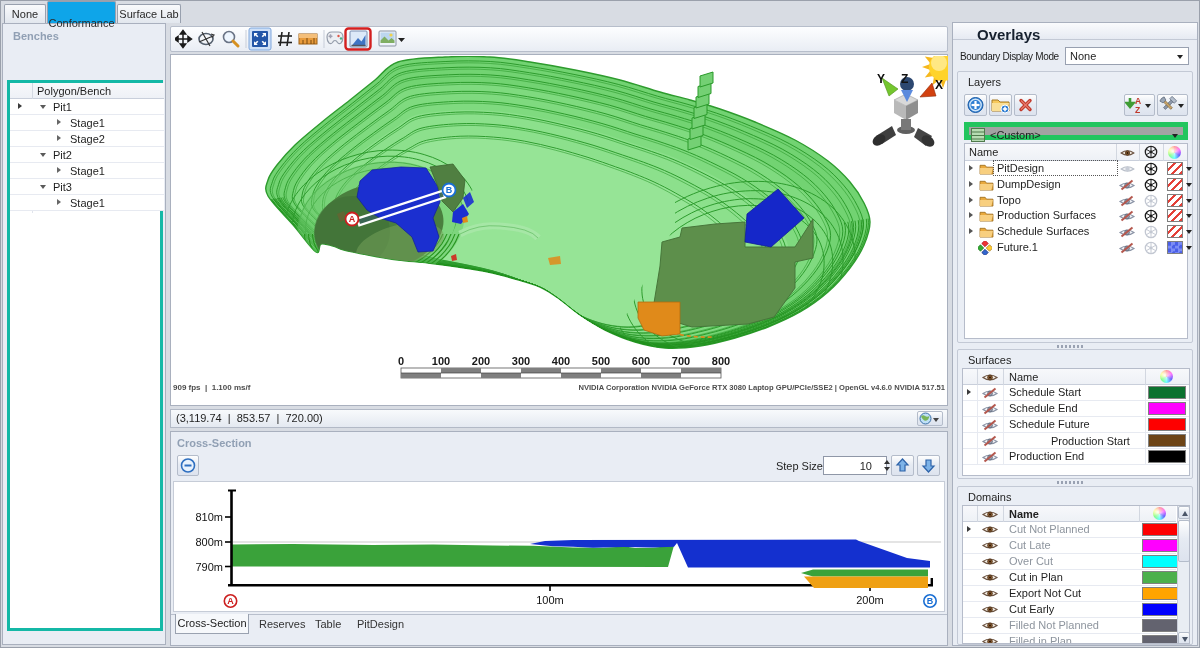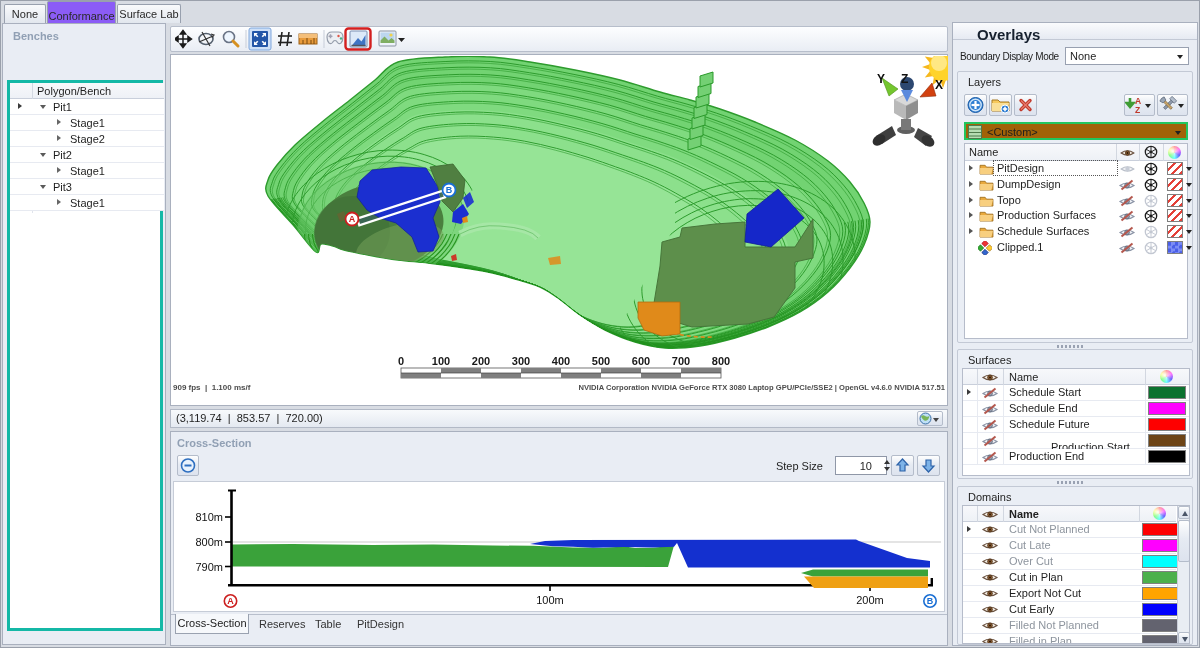--- a/index.html
+++ b/index.html
@@ -46,21 +46,21 @@
     </symbol>
     <symbol id="folder" viewBox="0 0 16 13">
       <path d="M1,2.5 h5.5 l1.5,2 h7 v7.5 h-14 Z" fill="#e9a93d" stroke="#9c6b1a" stroke-width="0.9"></path>
       <path d="M1,5.5 h14 l-1.8,6.5 h-12.2 Z" fill="#f8cf7f"></path>
     </symbol>
   </defs>
 </svg>
 <div class="abs" style="left:0;top:0;width:1200px;height:648px;border:1px solid #9aa0ab;background:#d8dce3;"></div>
 
 <div class="tab" style="left:4px;width:42px;">None</div>
-<div class="tab" style="left:47px;top:1px;height:22px;width:69px;background:#8b5cf6;padding-top:8px;z-index:3;">Conformance</div>
+<div class="tab" style="left:47px;top:1px;height:22px;width:69px;background:#0ea5e9;padding-top:15px;z-index:3;">Conformance</div>
 <div class="tab" style="left:117px;width:64px;">Surface Lab</div>
 
 <div class="abs panel" style="left:2px;top:23px;width:164px;height:622px;">
   <div class="cap abs" style="left:10px;top:6px;">Benches</div>
 
   <div class="abs" style="left:4px;top:56px;width:156px;height:551px;background:#fff;border:3px solid #14b8a6;">
     <div class="abs gridhead" style="left:0;top:0;width:154px;height:16px;">
       <div class="abs" style="left:22px;top:0;width:1px;height:16px;background:#d4d9e2;"></div>
       <span class="abs t11" style="left:27px;top:2px;">Polygon/Bench</span>
     </div>
@@ -375,21 +375,21 @@
 </div>
 
 <div class="abs panel" style="left:170px;top:431px;width:778px;height:215px;">
   <div class="cap abs" style="left:6px;top:5px;">Cross-Section</div>
   <div class="abs" style="left:2px;top:20px;width:772px;height:28px;" id="csbar">
     <span class="abs btn" style="left:4px;top:3px;width:22px;height:21px;"><svg width="20" height="19" viewBox="0 0 20 19">
           <circle cx="10" cy="9.5" r="6.5" fill="#e8f2fd" stroke="#2e6fc0" stroke-width="1.6"></circle>
           <line x1="6.5" y1="9.5" x2="13.5" y2="9.5" stroke="#2e6fc0" stroke-width="2"></line>
         </svg></span>
     <span class="abs t11" style="right:122px;top:8px;">Step Size</span>
-    <span class="abs" style="right:58px;top:4px;width:52px;height:19px;background:#fff;border:1px solid #8f97a7;">
+    <span class="abs" style="right:58px;top:4px;width:64px;height:19px;background:#fff;border:1px solid #8f97a7;">
       <span class="abs t11" style="right:14px;top:3px;">10</span>
       <span class="abs" style="right:2px;top:2px;">
           <span class="abs" style="left:0;top:1px;width:0;height:0;border-bottom:4px solid #333;border-left:3.5px solid transparent;border-right:3.5px solid transparent;"></span>
           <span class="abs" style="left:0;top:8px;width:0;height:0;border-top:4px solid #333;border-left:3.5px solid transparent;border-right:3.5px solid transparent;"></span>
         </span>
     </span>
     <span class="abs btn" style="right:31px;top:3px;width:23px;height:21px;"><svg width="21" height="19" viewBox="0 0 21 19">
           <path d="M10.5,3 L16,9 L13,9 L13,15 L8,15 L8,9 L5,9 Z" fill="#7db3e8" stroke="#2d62a8" stroke-width="1.2"></path>
         </svg></span>
     <span class="abs btn" style="right:5px;top:3px;width:23px;height:21px;"><svg width="21" height="19" viewBox="0 0 21 19">
@@ -478,21 +478,21 @@
     <span class="abs btn" style="left:199px;top:22px;width:31px;height:22px;"><svg width="20" height="20" viewBox="0 0 20 20">
           <g transform="rotate(45 10 10)">
             <rect x="8.7" y="3" width="2.6" height="12" fill="#8d99ab" stroke="#5c6778" stroke-width="0.7"></rect>
             <rect x="6.8" y="1" width="6.4" height="3.4" fill="#b3bdcb" stroke="#5c6778" stroke-width="0.7"></rect>
           </g>
           <g transform="rotate(-45 10 10)">
             <rect x="8.9" y="4" width="2.2" height="11" fill="#caa56a" stroke="#7d6434" stroke-width="0.7"></rect>
             <path d="M7,1.5 q3,-1.5 6,0 l-1,3.5 h-4 Z" fill="#99a5b5" stroke="#5c6778" stroke-width="0.7"></path>
           </g>
         </svg><span class="abs ddown" style="right:3px;top:9px;"></span></span>
-    <div class="abs" style="left:6px;top:50px;width:224px;height:18px;background:#a16207;border:2px solid #22c55e;">
+    <div class="abs" style="left:6px;top:50px;width:224px;height:18px;background:#a3a3a3;border:5px solid #22c55e;">
       <svg width="14" height="14" viewBox="0 0 14 14" style="position:absolute;left:2px;top:1px;">
           <rect x="0.5" y="0.5" width="13" height="13" fill="#b6dcb2" stroke="#4f7a4c"></rect>
           <g stroke="#4f7a4c" stroke-width="1">
             <line x1="0.5" y1="4" x2="13.5" y2="4"></line>
             <line x1="0.5" y1="7.5" x2="13.5" y2="7.5"></line>
             <line x1="0.5" y1="11" x2="13.5" y2="11"></line>
           </g>
         </svg>
       <span class="abs t11" style="left:21px;top:2px;">&lt;Custom&gt;</span>
       <span class="abs ddown" style="right:5px;top:7px;"></span>
@@ -590,21 +590,21 @@
         </div>
       <div class="abs" style="left:0;top:96px;width:222px;height:16px;">
           <svg class="abs" style="left:13px;top:1px;" width="14" height="14" viewBox="0 0 14 14">
             <g transform="rotate(45 7 7)">
               <rect x="1.5" y="1.5" width="4.6" height="4.6" fill="#e33" stroke="#901" stroke-width="0.6"></rect>
               <rect x="7.9" y="1.5" width="4.6" height="4.6" fill="#fc3" stroke="#960" stroke-width="0.6"></rect>
               <rect x="1.5" y="7.9" width="4.6" height="4.6" fill="#3a3" stroke="#161" stroke-width="0.6"></rect>
               <rect x="7.9" y="7.9" width="4.6" height="4.6" fill="#36c" stroke="#126" stroke-width="0.6"></rect>
             </g>
           </svg>
-          <span class="abs t11" style="left:32px;top:1px;">Clipped.1</span>
+          <span class="abs t11" style="left:32px;top:1px;">Future.1</span>
           <svg class="abs" style="left:154px;top:2px;" width="16" height="12">
             <use href="#eyes"></use>
           </svg>
           <svg class="abs" style="left:179px;top:1px;" width="14" height="14" color="#c3c8d2">
             <use href="#wheel"></use>
           </svg>
           <span class="swatch" style="left:202px;top:1px;width:16px;background:conic-gradient(#7c8df5 25%,#4a5fe8 0 50%,#7c8df5 0 75%,#4a5fe8 0) 0 0/7px 6.5px;"></span>
           <span class="abs ddown" style="left:221px;top:6px;"></span>
         </div>
     </div>
@@ -642,21 +642,21 @@
           <svg class="abs" style="left:19px;top:2px;" width="16" height="12">
             <use href="#eyes"></use>
           </svg>
           <span class="abs t11" style="left:46px;top:1px;">Schedule Future</span>
           <span class="swatch" style="left:185px;top:1px;background:#fe0000;"></span>
         </div>
       <div class="abs row" style="left:0;top:64px;width:226px;height:16px;">
           <svg class="abs" style="left:19px;top:2px;" width="16" height="12">
             <use href="#eyes"></use>
           </svg>
-          <span class="abs t11" style="left:46px;top:8px;padding-left:42px;">Production Start</span>
+          <span class="abs t11" style="left:46px;top:2px;padding-left:42px;">Production Start</span>
           <span class="swatch" style="left:185px;top:1px;background:#6d4416;"></span>
         </div>
       <div class="abs row" style="left:0;top:80px;width:226px;height:16px;padding-left:32px;">
           <svg class="abs" style="left:19px;top:2px;" width="16" height="12">
             <use href="#eyes"></use>
           </svg>
           <span class="abs t11" style="left:46px;top:1px;">Production End</span>
           <span class="swatch" style="left:185px;top:1px;background:#000;"></span>
         </div>
       <div class="abs" style="left:14px;top:16px;width:1px;height:80px;background:#e7eaf1;"></div>

